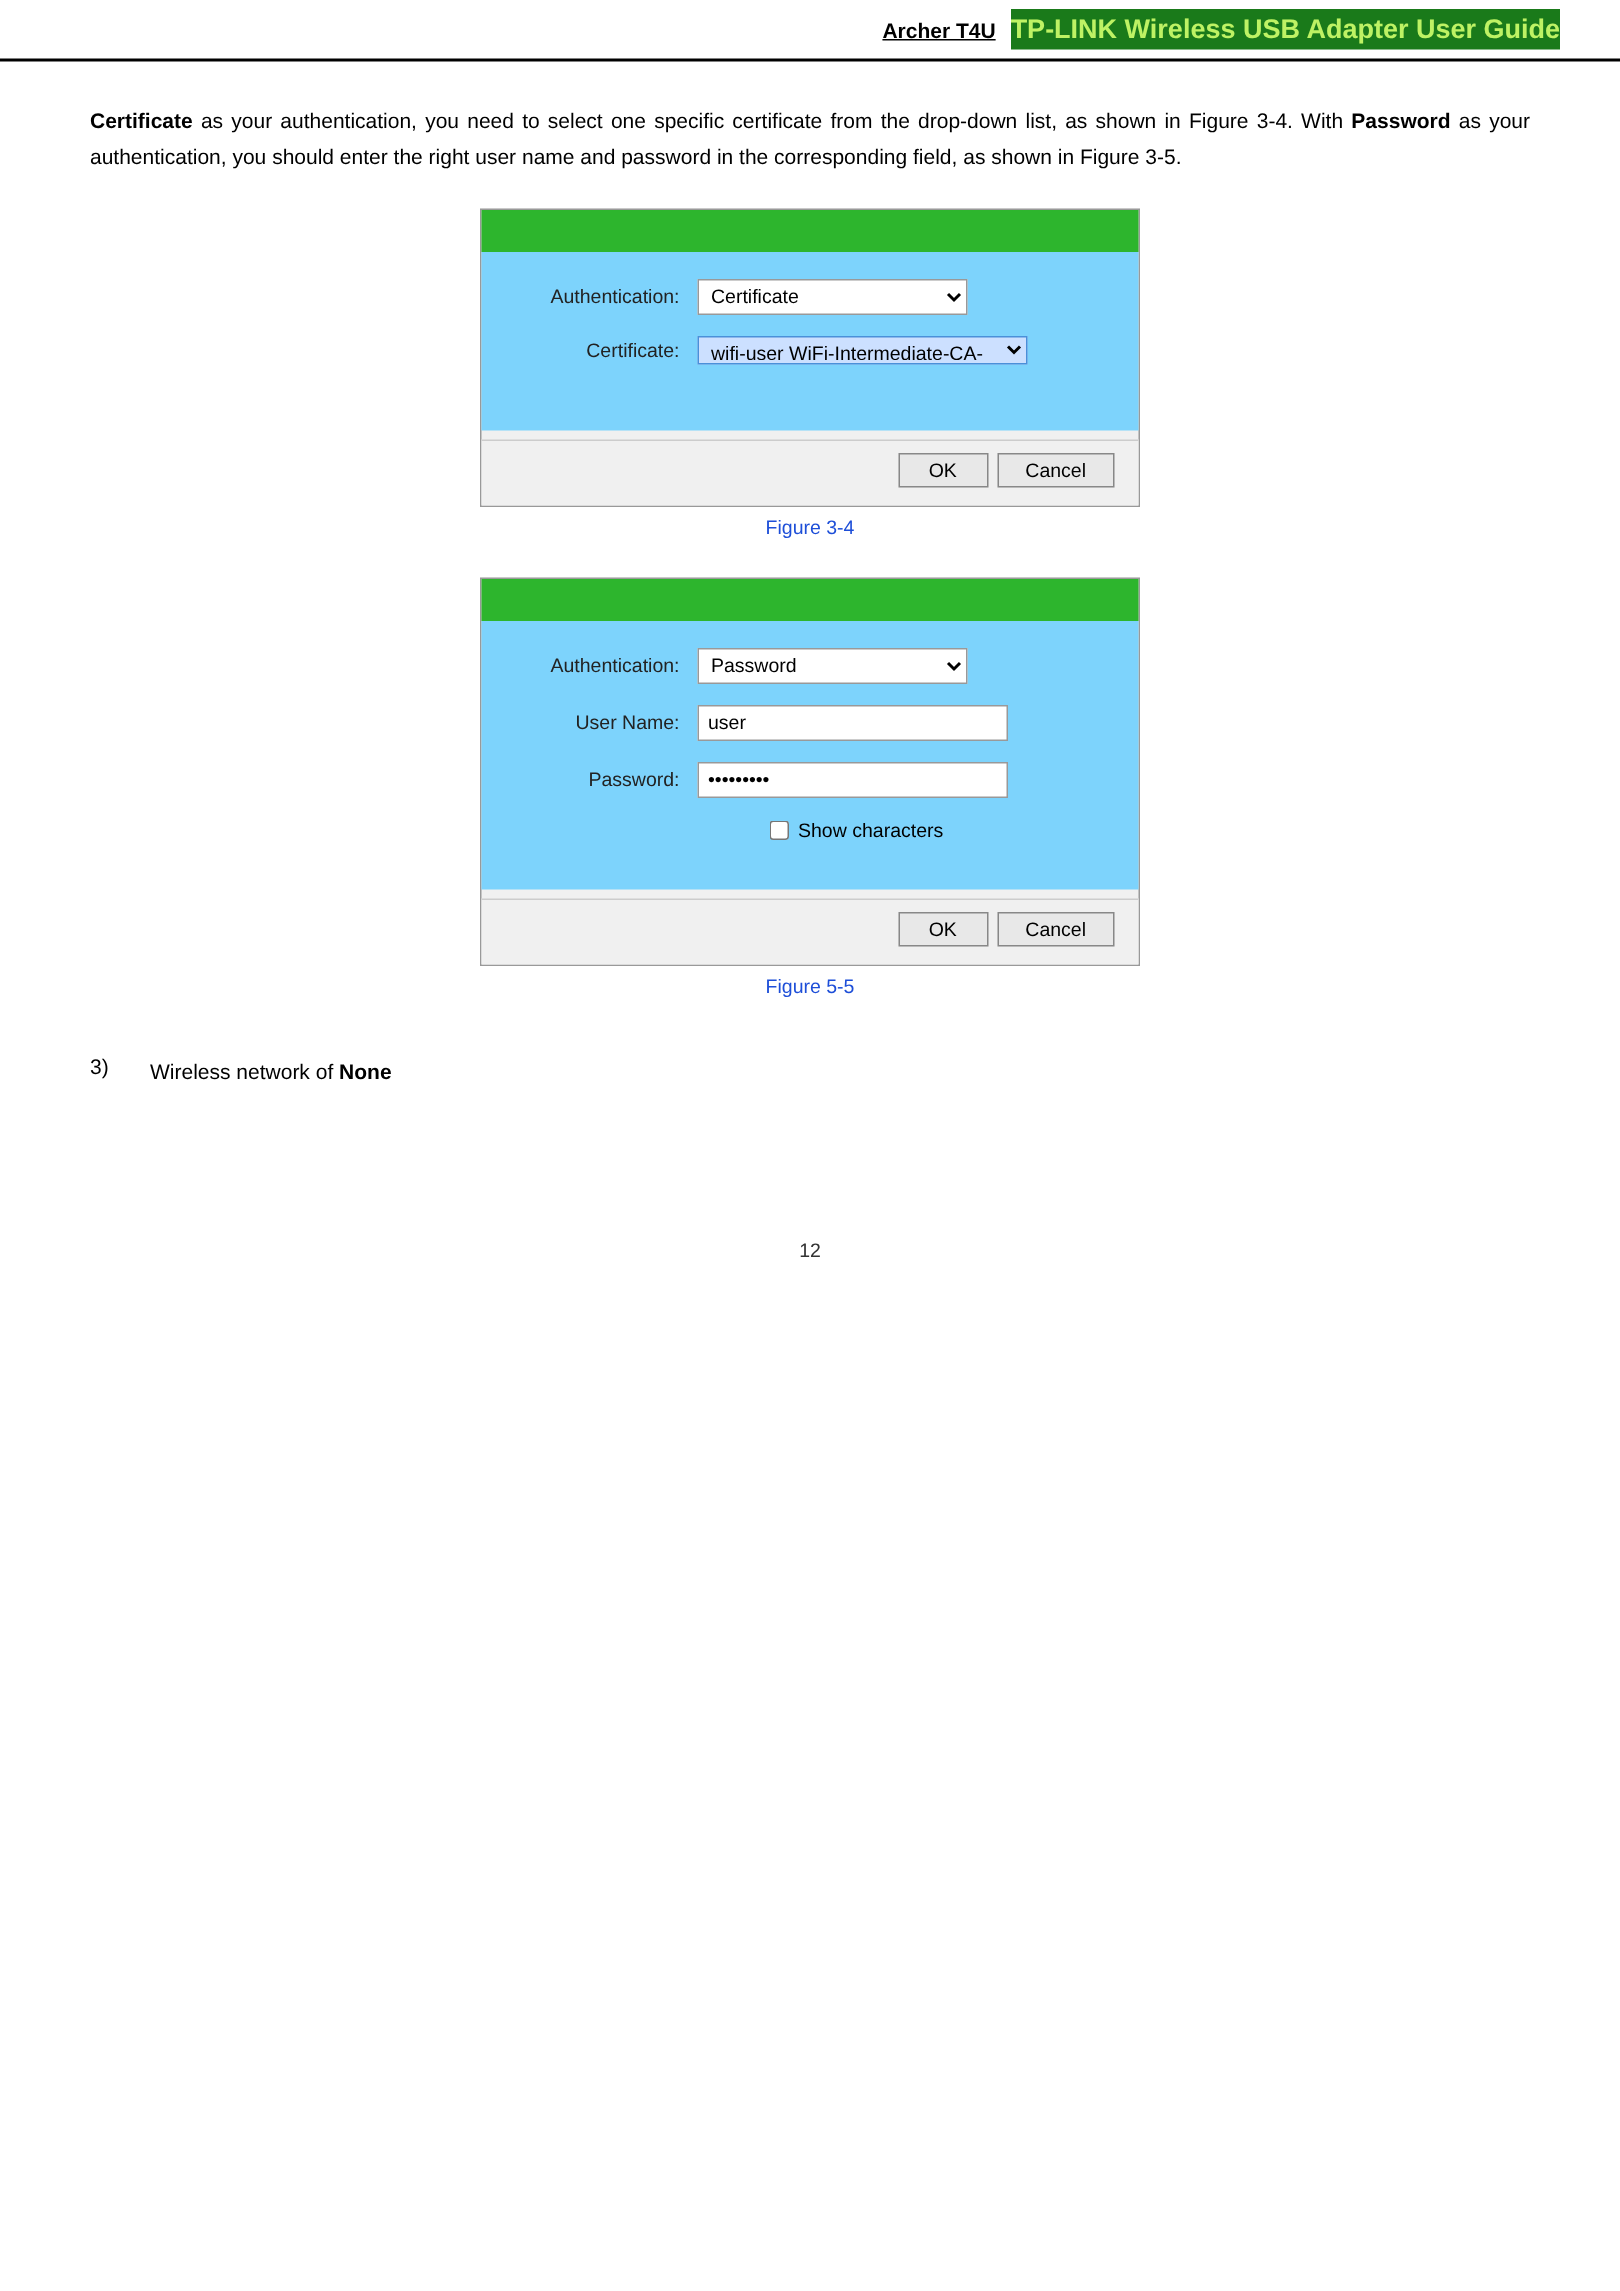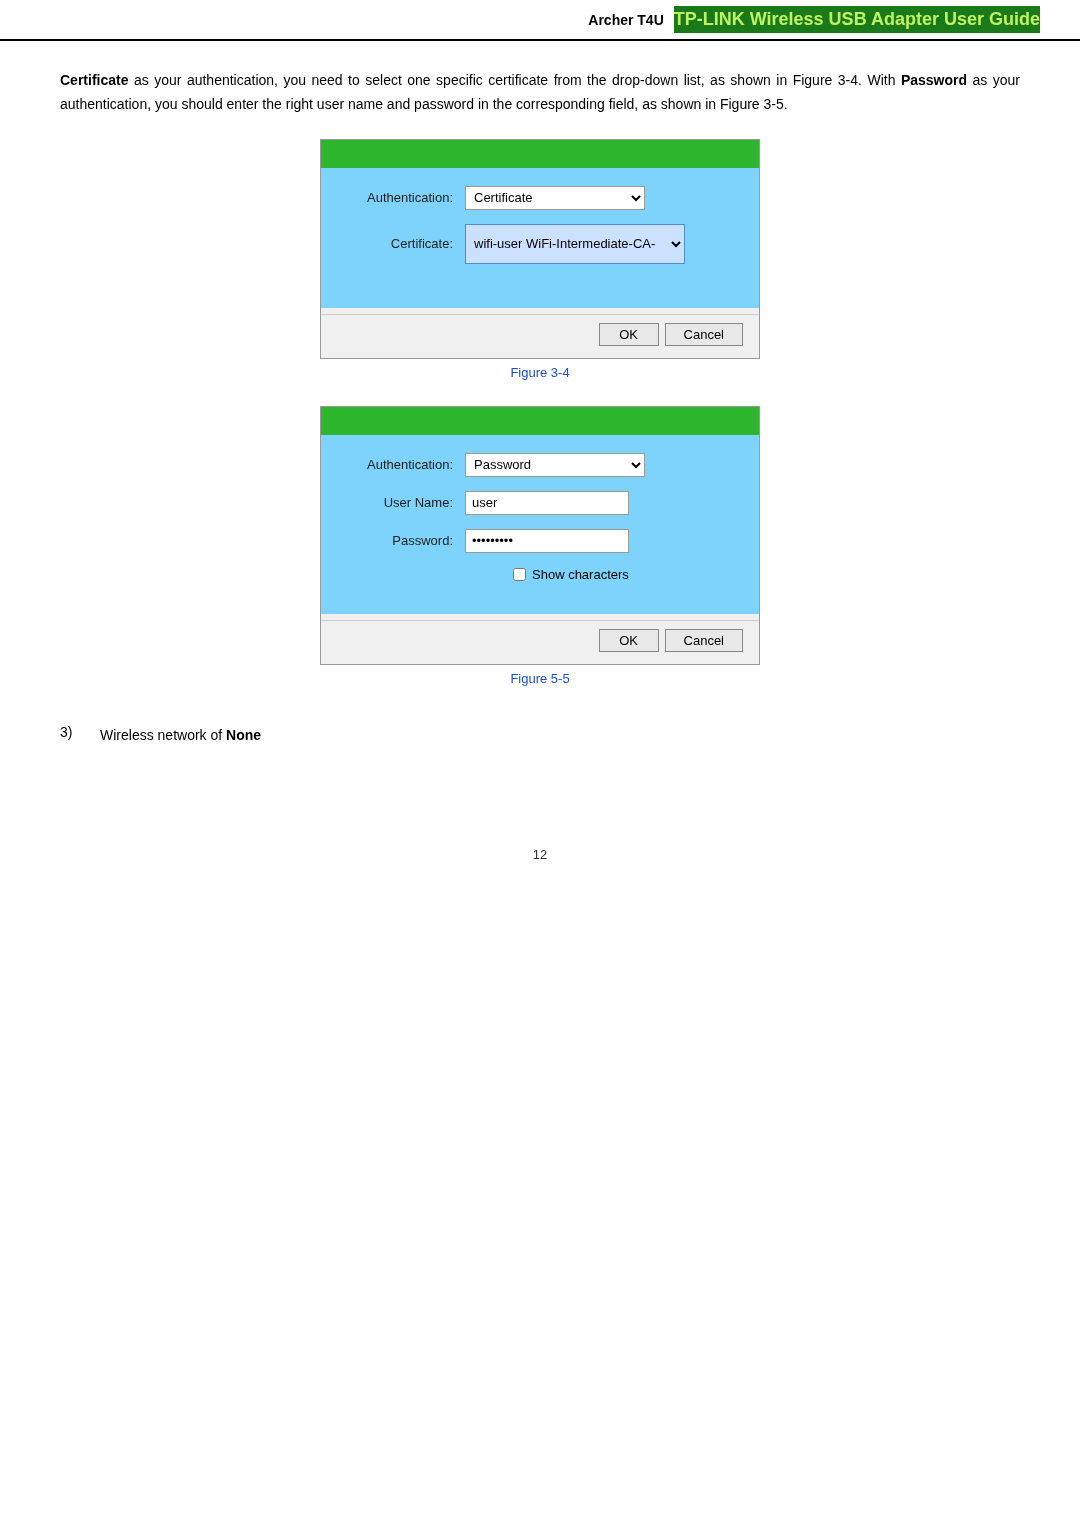--- a/index.html
+++ b/index.html
@@ -19,20 +19,21 @@
       justify-content: flex-end;
       align-items: center;
       border-bottom: 2px solid #000;
       padding: 6px 40px 6px 40px;
       margin-bottom: 18px;
     }
     .header-left {
       font-weight: bold;
       font-size: 14px;
       margin-right: 10px;
+      text-decoration: underline;
     }
     .header-right {
       background: #1a7a1a;
       color: #bef264;
       font-weight: bold;
       font-size: 18px;
       padding: 3px 0;
     }
 
     
@@ -103,25 +104,25 @@
       padding: 2px 4px;
       height: 24px;
     }
 
     .dialog-select-cert {
       width: 220px;
       font-size: 13px;
       border: 1px solid #4a90d9;
       background: #cce0ff;
       padding: 2px 4px;
-      height: 40px;
+      height: 19px;
     }
 
     .dialog-input {
-      width: 164px;
+      width: 207px;
       font-size: 13px;
       border: 1px solid #999;
       background: #fff;
       padding: 2px 6px;
       height: 24px;
     }
 
     .dialog-footer {
       display: flex;
       justify-content: flex-end;

